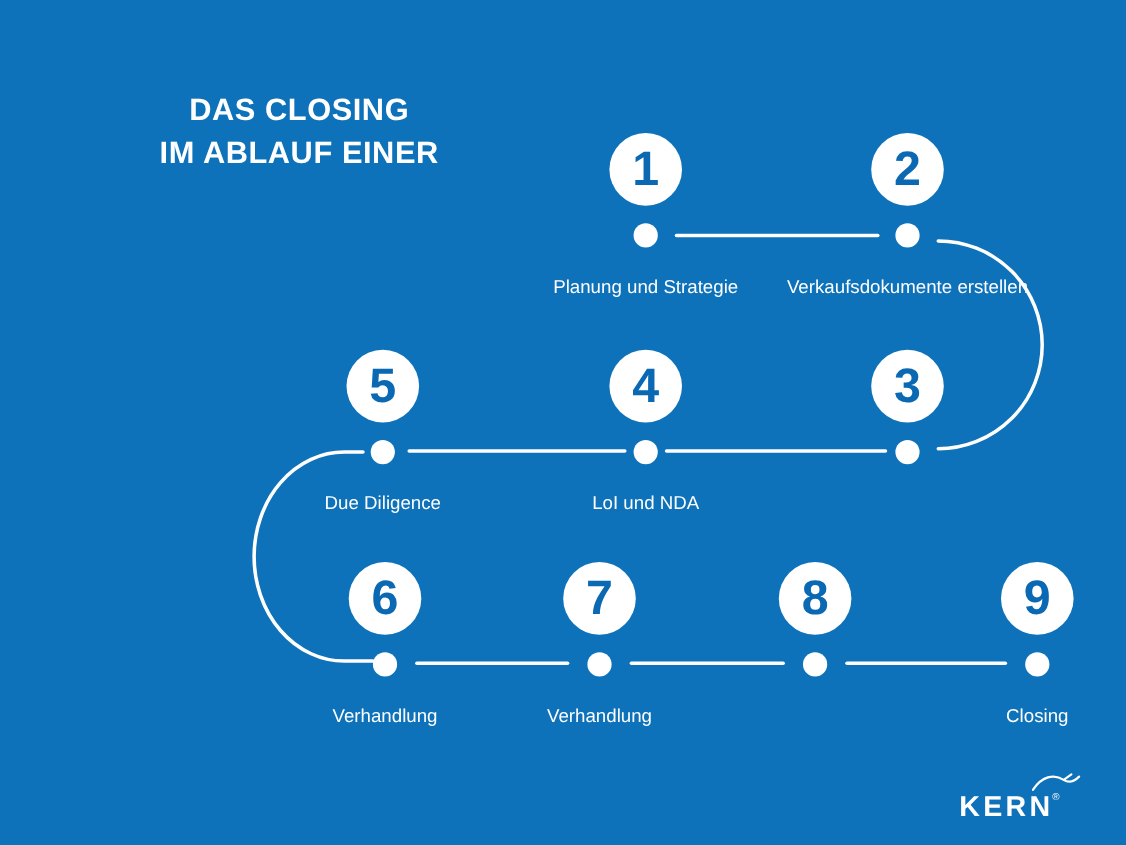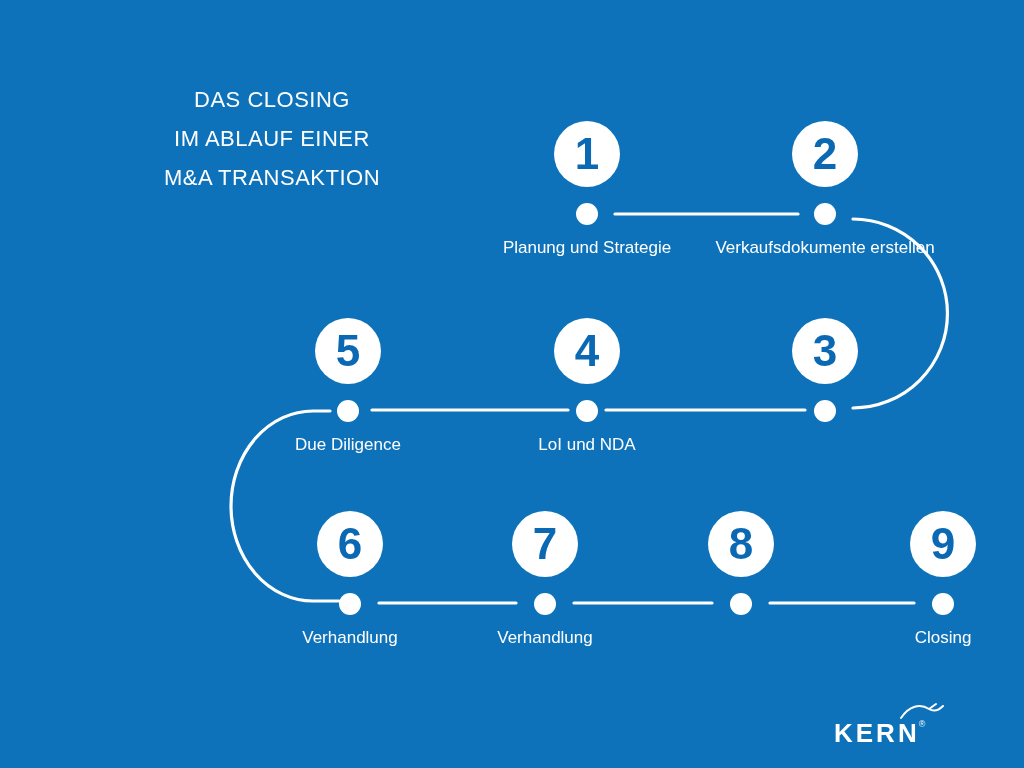--- a/index.html
+++ b/index.html
@@ -14,21 +14,21 @@
     font-family: "Liberation Sans", sans-serif;
   }
   body { background: var(--color-background); position: relative; }
 
   .canvas { position: absolute; inset: 0; }
 
   .title {
     position: absolute;
     left: 72px; top: 80px; width: 400px;
     color: var(--color-white);
-    font-size: 22px; font-weight: normal;
+    font-size: 28px; font-weight: bold;
     line-height: 39px; text-align: center;
     letter-spacing: 0.5px;
   }
 
   .connectors {
     position: absolute; left: 0; top: 0;
     width: 1024px; height: 768px;
     pointer-events: none;
   }
   .connectors path {
@@ -52,30 +52,30 @@
     color: var(--color-step_number);
     font-size: 44px; font-weight: bold;
     line-height: 1;
   }
   .dot {
     width: 22px; height: 22px; border-radius: 50%;
     background: var(--color-white);
     margin-top: 16px;
   }
   .step-label {
-    margin-top: 12px;
+    margin-top: 25px;
     color: var(--color-white);
     font-size: 17px; line-height: 1.3;
     text-align: center;
     width: 100%;
   }
 
   .logo {
     position: absolute;
-    left: 826px; top: 702px; width: 136px; height: 56px;
+    left: 864px; top: 702px; width: 136px; height: 56px;
     color: var(--color-white);
   }
   .logo .swoosh { position: absolute; right: 16px; top: 0; }
   .logo .logo-text {
     position: absolute; left: 8px; top: 16px;
     font-size: 26px; font-weight: bold;
     letter-spacing: 3px;
     color: var(--color-white);
     white-space: nowrap;
   }
@@ -97,21 +97,20 @@
   .s9 { left: 833px; top: 511px; }
 </style>
 </head>
 <body>
 
 <div class="canvas">
 
   <div class="title">
     <div>DAS CLOSING</div>
     <div>IM ABLAUF EINER</div>
-    <div>M&amp;A TRANSAKTION</div>
   </div>
 
   <svg class="connectors" viewBox="0 0 1024 768" xmlns="http://www.w3.org/2000/svg" aria-hidden="true">
     <path d="M615 214 H798"></path>
     <path d="M853 219 A94.5 94.5 0 0 1 853 408"></path>
     <path d="M372 410 H568"></path>
     <path d="M606 410 H805"></path>
     <path d="M330 411 H313 A82 95 0 0 0 313 601 H339"></path>
     <path d="M379 603 H516"></path>
     <path d="M574 603 H712"></path>

